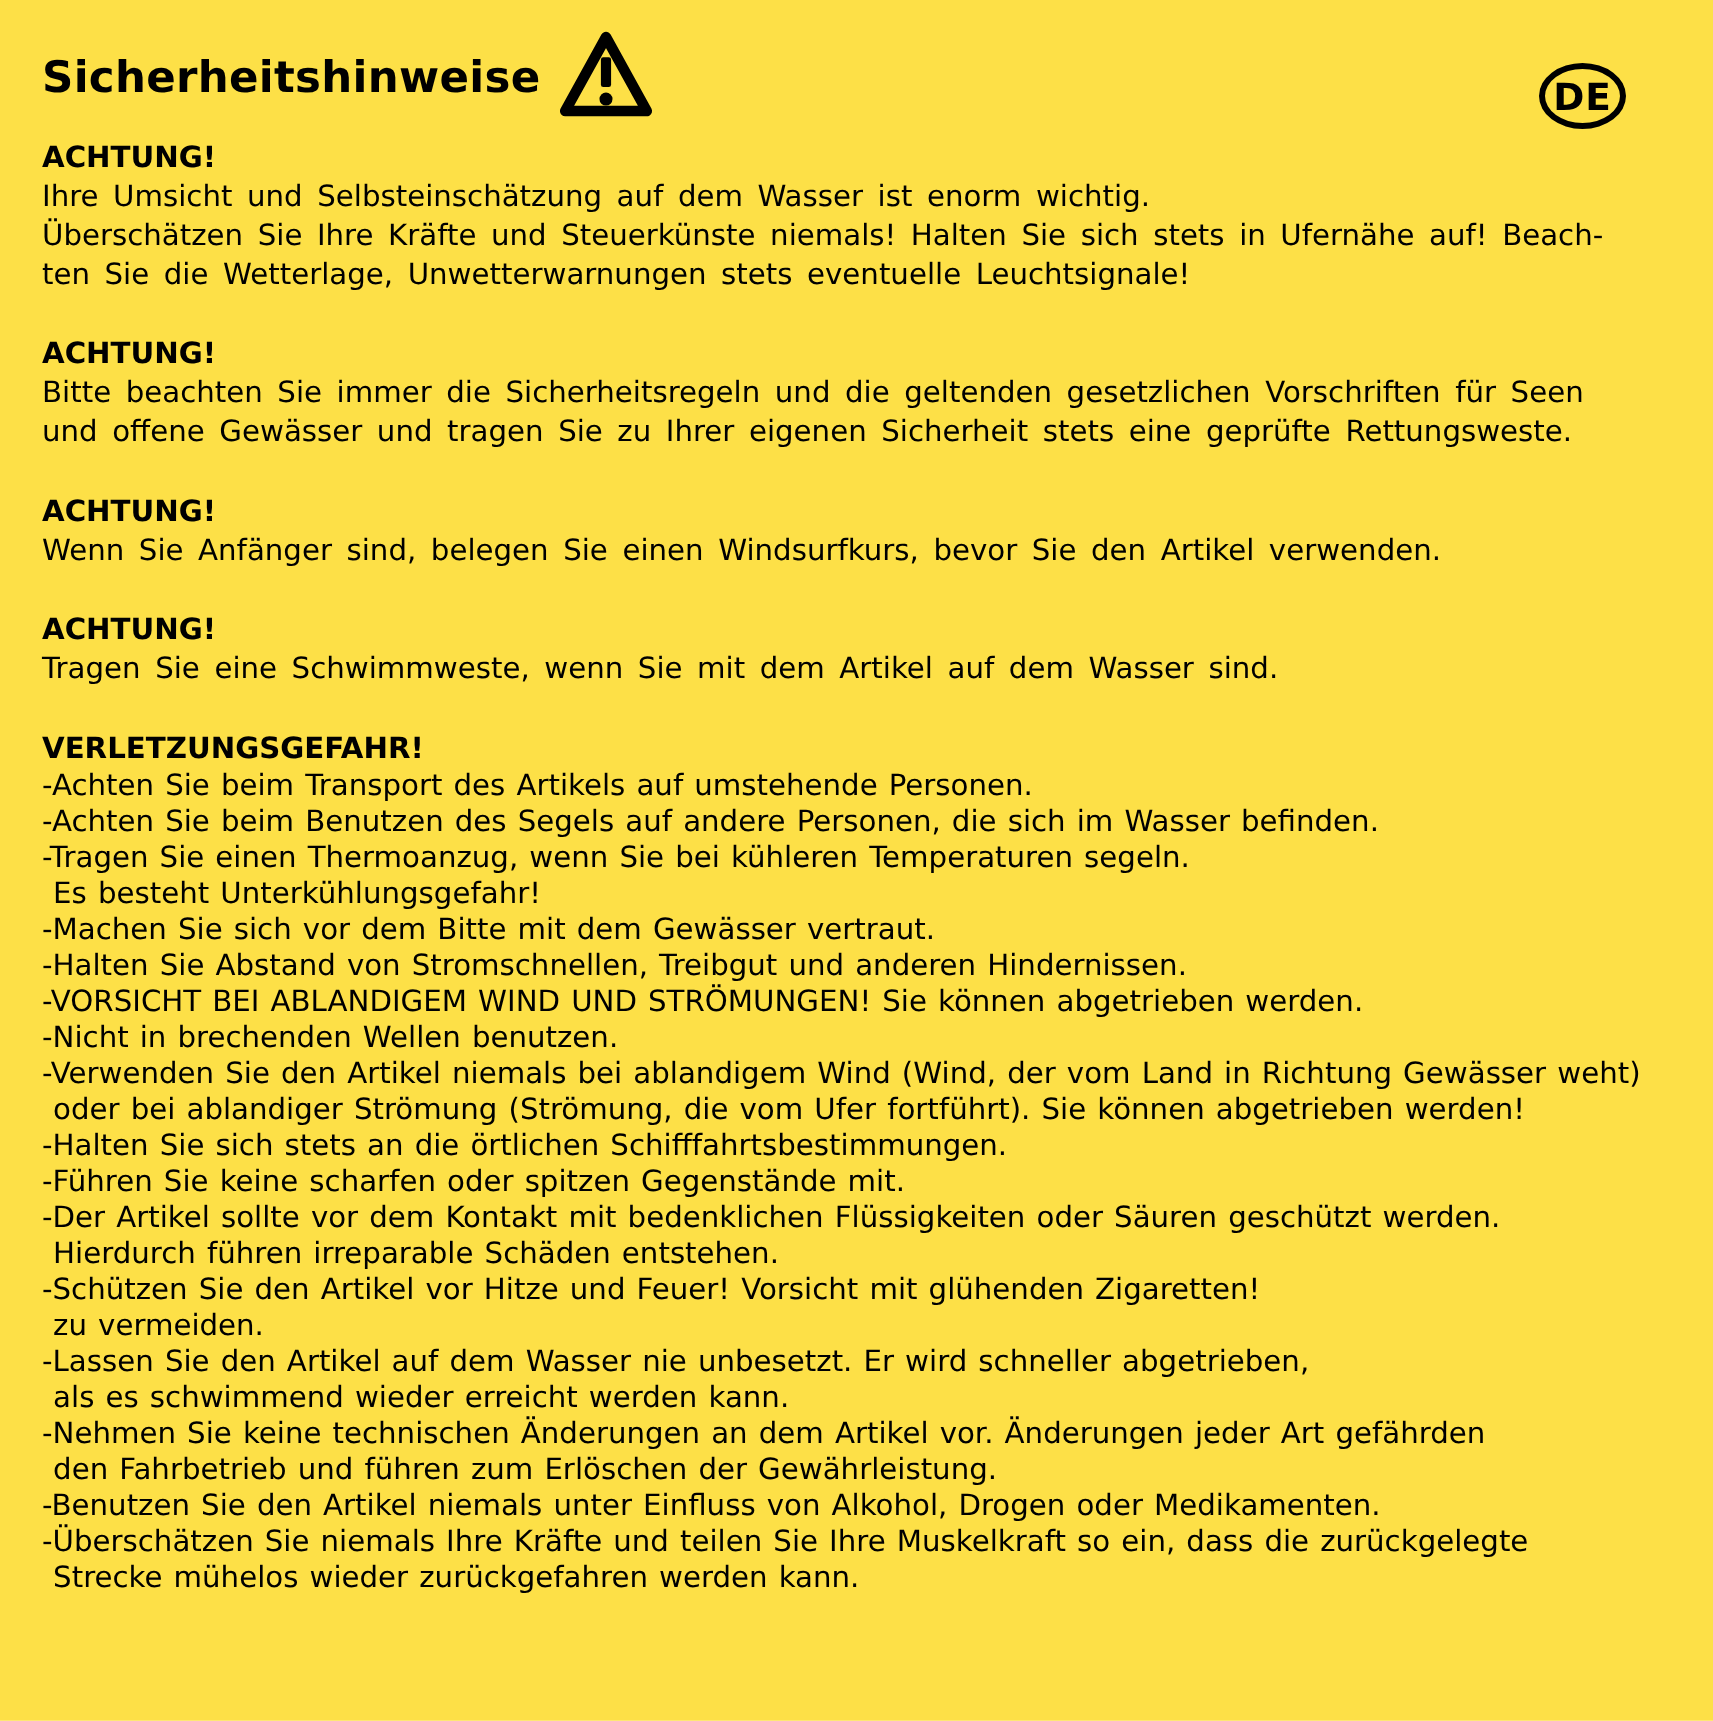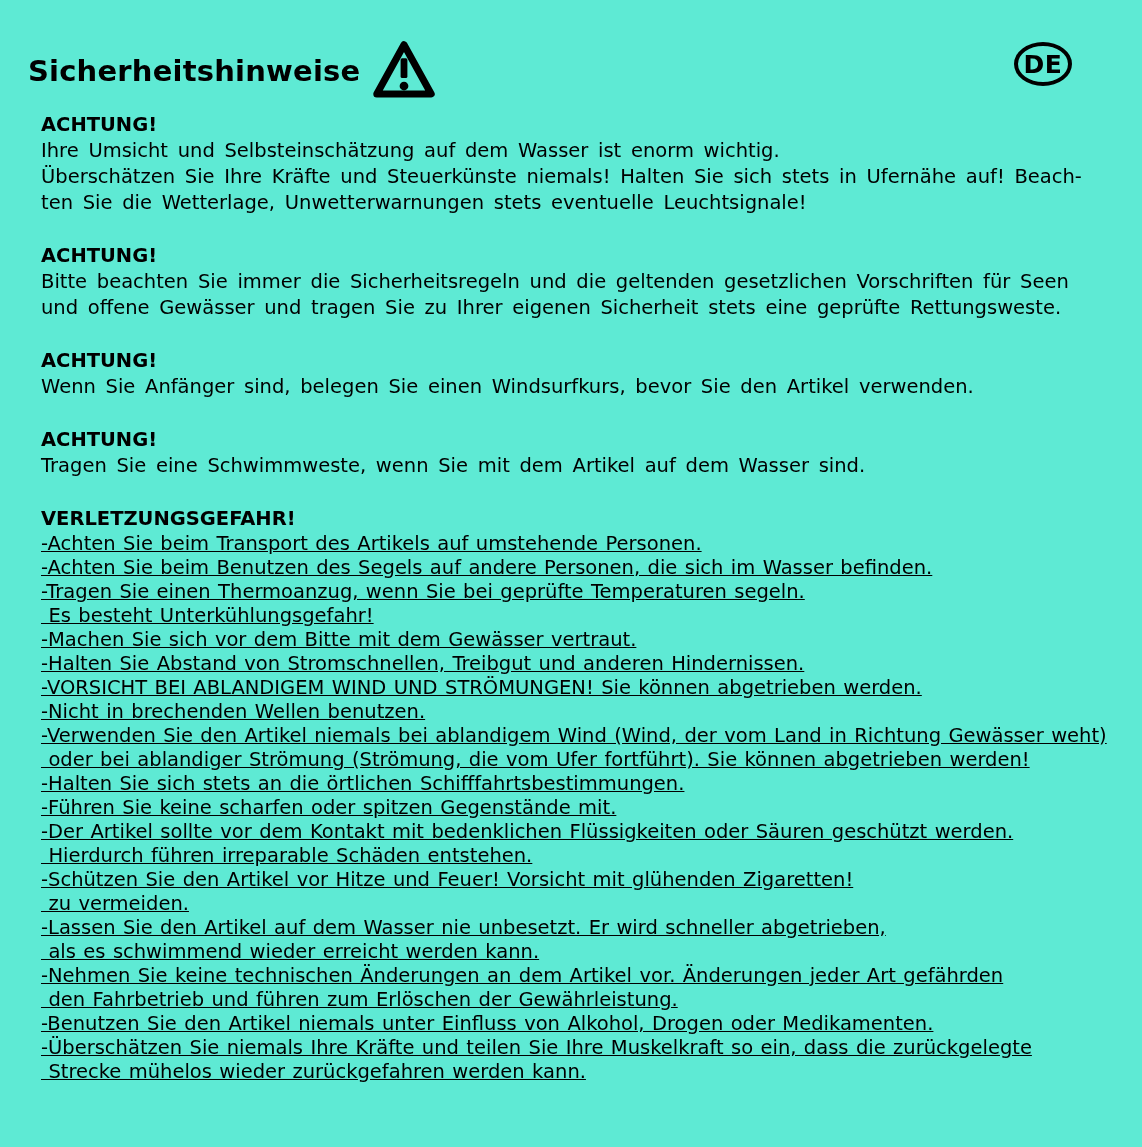--- a/index.html
+++ b/index.html
@@ -6,22 +6,22 @@
   html, body { margin: 0; padding: 0; }
   body {
     font-family: "DejaVu Sans", sans-serif;
     background: #ffffff;
     color: #000000;
   }
   .page {
     position: relative;
     width: 1142px;
     height: 1147px;
-    background: #5eead4;
-    padding: 38px 0 0 28px;
+    background: #fde047;
+    padding: 18px 0 0 28px;
     overflow: hidden;
   }
   .header {
     display: flex;
     align-items: center;
     gap: 12px;
     height: 66px;
     margin-bottom: 8px;
   }
   .title {
@@ -29,49 +29,49 @@
     font-size: 29px;
     font-weight: bold;
     letter-spacing: 0.2px;
     white-space: pre;
   }
   .warn-icon { display: inline-block; width: 64px; height: 64px; }
   .warn-icon svg { display: block; width: 64px; height: 64px; }
   .lang-badge {
     position: absolute;
     top: 42px;
-    right: 70px;
+    right: 58px;
     width: 58px;
     height: 44px;
     border: 4px solid #000000;
     border-radius: 50%;
     display: flex;
     align-items: center;
     justify-content: center;
   }
   .lang-badge span {
     font-size: 25px;
     font-weight: bold;
     letter-spacing: 0.5px;
     line-height: 1;
   }
-  .sec { margin: 0 0 27px 13px; }
+  .sec { margin: 0 0 27px 0; }
   .sec-heading {
     margin: 0;
     font-size: 19.5px;
     font-weight: bold;
     line-height: 26px;
     white-space: pre;
   }
   .line {
     font-size: 19.5px;
     white-space: pre;
   }
   .sec.para .line { line-height: 26px; word-spacing: 3.5px; }
-  .sec.list .line { line-height: 24px; word-spacing: 1.2px; text-decoration: underline; }
+  .sec.list .line { line-height: 24px; word-spacing: 1.2px; }
   .sec.list .sec-heading { line-height: 26px; }
 </style>
 </head>
 <body>
 
 <div class="page">
 
   <div class="header">
     <h1 class="title">Sicherheitshinweise</h1>
     <span class="warn-icon">
@@ -106,21 +106,21 @@
 
   <div class="sec para">
     <h2 class="sec-heading">ACHTUNG!</h2>
     <div class="line">Tragen Sie eine Schwimmweste, wenn Sie mit dem Artikel auf dem Wasser sind.</div>
   </div>
 
   <div class="sec list">
     <h2 class="sec-heading">VERLETZUNGSGEFAHR!</h2>
     <div class="line">-Achten Sie beim Transport des Artikels auf umstehende Personen.</div>
     <div class="line">-Achten Sie beim Benutzen des Segels auf andere Personen, die sich im Wasser befinden.</div>
-    <div class="line">-Tragen Sie einen Thermoanzug, wenn Sie bei geprüfte Temperaturen segeln.</div>
+    <div class="line">-Tragen Sie einen Thermoanzug, wenn Sie bei kühleren Temperaturen segeln.</div>
     <div class="line"> Es besteht Unterkühlungsgefahr!</div>
     <div class="line">-Machen Sie sich vor dem Bitte mit dem Gewässer vertraut.</div>
     <div class="line">-Halten Sie Abstand von Stromschnellen, Treibgut und anderen Hindernissen.</div>
     <div class="line">-VORSICHT BEI ABLANDIGEM WIND UND STRÖMUNGEN! Sie können abgetrieben werden.</div>
     <div class="line">-Nicht in brechenden Wellen benutzen.</div>
     <div class="line">-Verwenden Sie den Artikel niemals bei ablandigem Wind (Wind, der vom Land in Richtung Gewässer weht)</div>
     <div class="line"> oder bei ablandiger Strömung (Strömung, die vom Ufer fortführt). Sie können abgetrieben werden!</div>
     <div class="line">-Halten Sie sich stets an die örtlichen Schifffahrtsbestimmungen.</div>
     <div class="line">-Führen Sie keine scharfen oder spitzen Gegenstände mit.</div>
     <div class="line">-Der Artikel sollte vor dem Kontakt mit bedenklichen Flüssigkeiten oder Säuren geschützt werden.</div>

